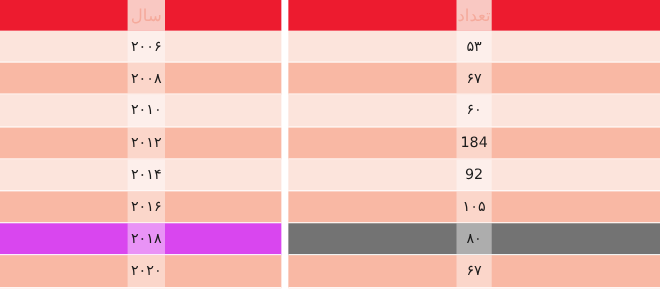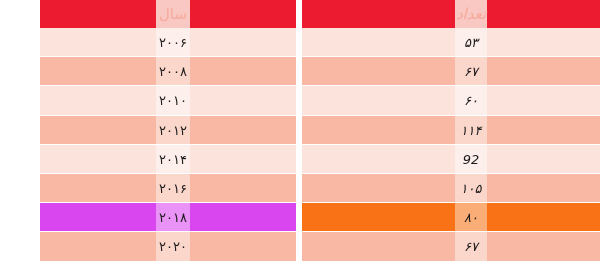--- a/index.html
+++ b/index.html
@@ -23,21 +23,21 @@
     display: flex;
     flex-direction: row;
   }
 
   
   .panel {
     position: relative;
     height: 265px;
     overflow: hidden;
   }
-  .panel-left  { width: 298px; font-style: italic; }
+  .panel-left  { width: 338px; }
   .gutter      { width: 6px; height: 265px; background: #ffffff; flex: 0 0 6px; }
   .panel-right { width: 256px; }
 
   
   .hdr {
     position: relative;
     height: 28px;
     width: 100%;
     background: var(--accent, #ED1B2F);
   }
@@ -127,31 +127,31 @@
       <div class="row even" style="background: rgb(249, 184, 164);">
         <div class="band"></div>
         <div class="cell" style="color: rgb(27, 27, 27);">۶۷</div>
       </div>
       <div class="row odd" style="background: rgb(252, 228, 220);">
         <div class="band"></div>
         <div class="cell" style="color: rgb(27, 27, 27);">۶۰</div>
       </div>
       <div class="row even" style="background: rgb(249, 184, 164);">
         <div class="band"></div>
-        <div class="cell" style="color: rgb(27, 27, 27);">۱۱۴</div>
+        <div class="cell" style="color: rgb(27, 27, 27);">184</div>
       </div>
       <div class="row odd" style="background: rgb(252, 228, 220);">
         <div class="band"></div>
         <div class="cell" style="color: rgb(27, 27, 27);">92</div>
       </div>
       <div class="row even" style="background: rgb(249, 184, 164);">
         <div class="band"></div>
         <div class="cell" style="color: rgb(27, 27, 27);">۱۰۵</div>
       </div>
-      <div class="row odd" style="background: #f97316;">
+      <div class="row odd" style="background: #737373;">
         <div class="band"></div>
         <div class="cell" style="color: rgb(27, 27, 27);">۸۰</div>
       </div>
       <div class="row even" style="background: rgb(249, 184, 164);">
         <div class="band"></div>
         <div class="cell" style="color: rgb(27, 27, 27);">۶۷</div>
       </div>
     </div>
   </div>
 

